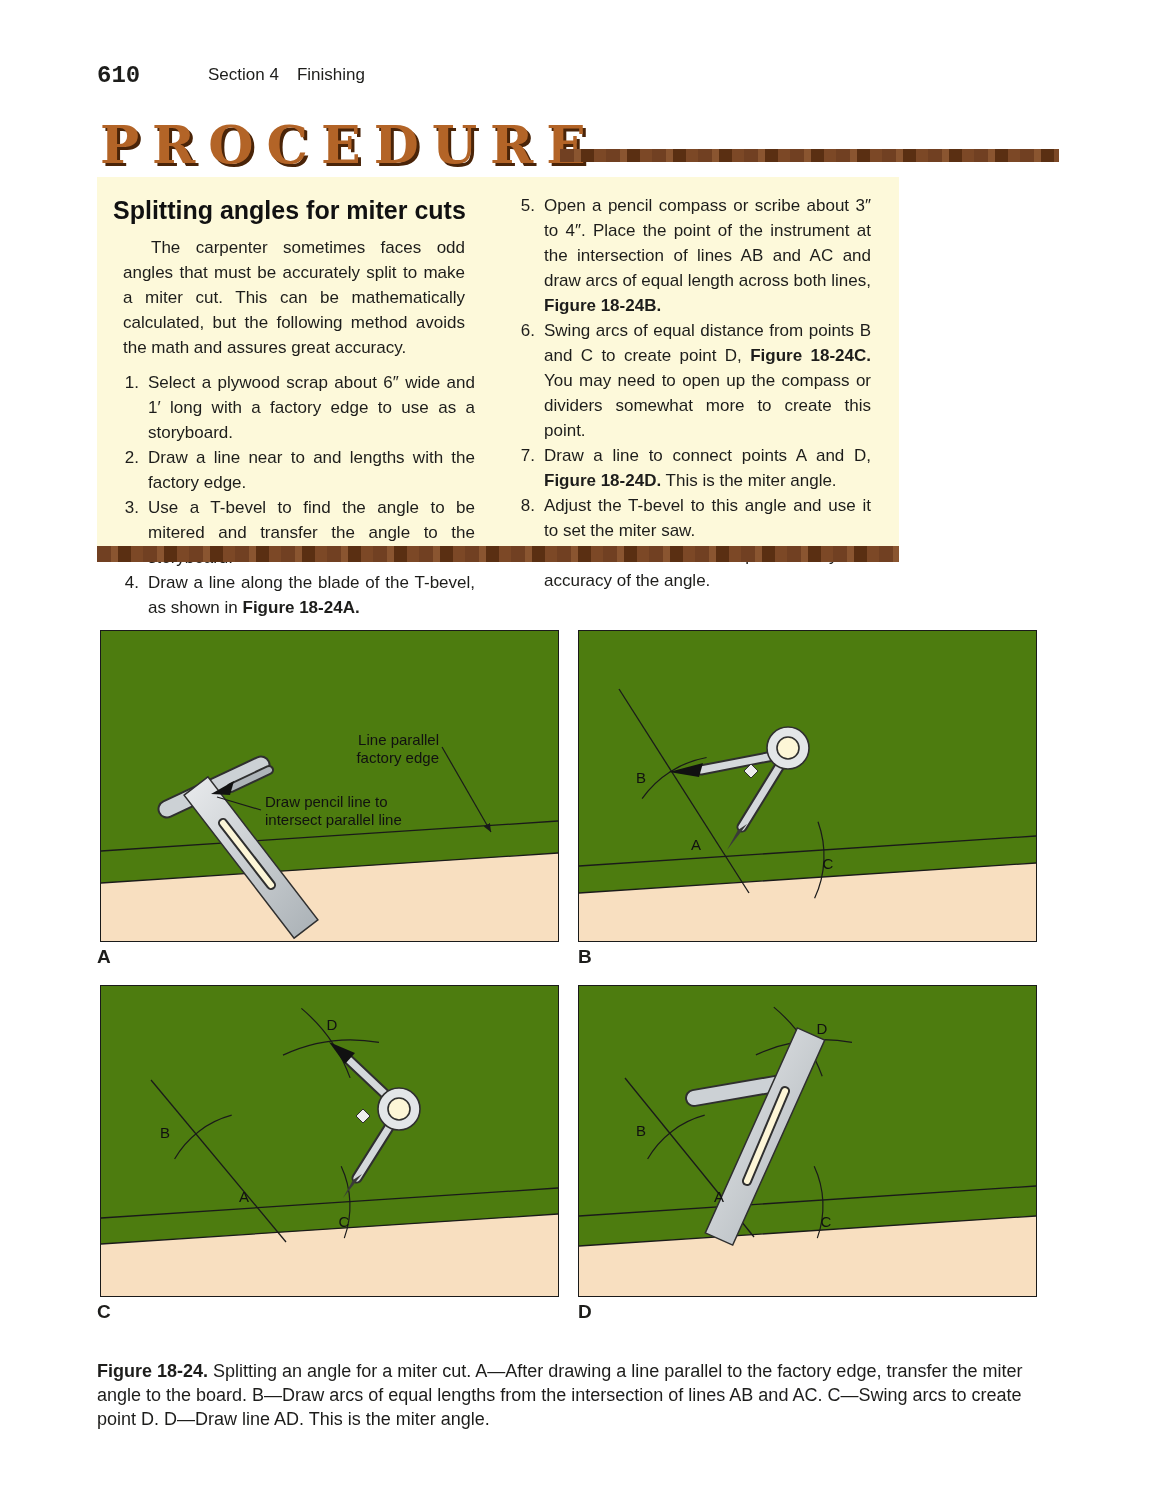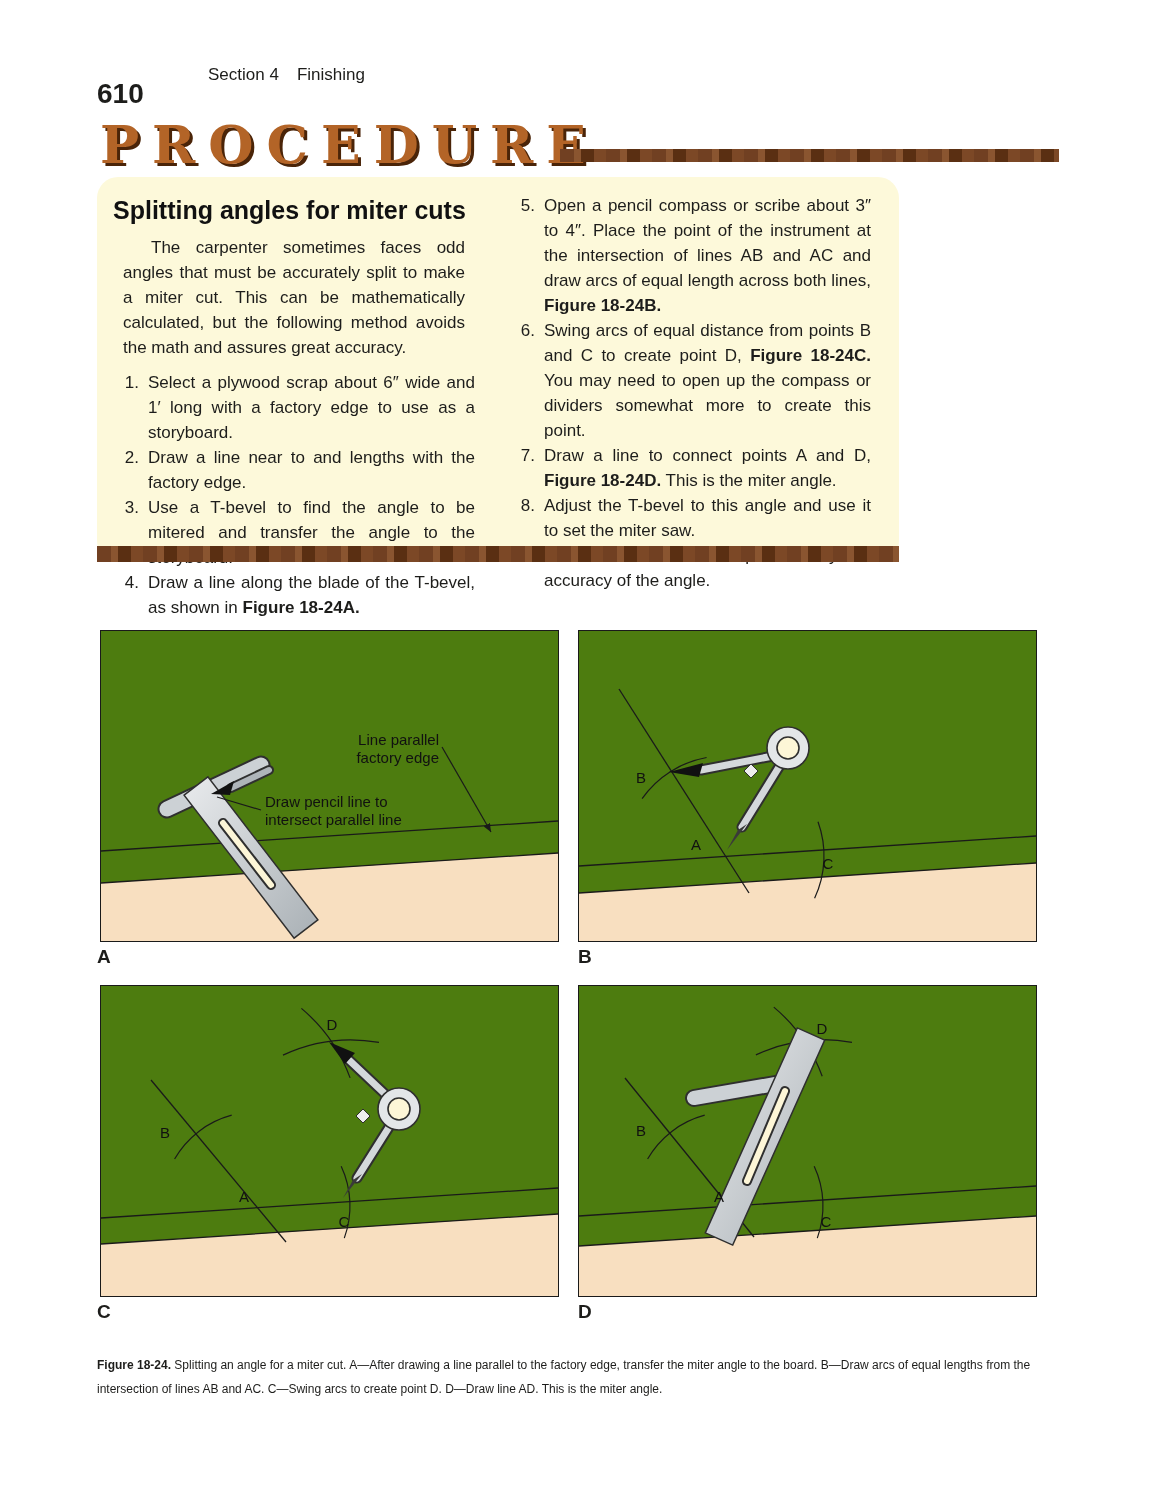--- a/index.html
+++ b/index.html
@@ -1,54 +1,54 @@
 <!DOCTYPE html>
 <html><head>
 <meta charset="utf-8">
 <style>
   html,body{margin:0;padding:0;background:#ffffff;}
   .page{position:relative;width:1156px;height:1497px;background:#ffffff;overflow:hidden;
         font-family:"Liberation Sans",sans-serif;color:#1d1d1b;}
 
   
-  .pg-num{position:absolute;left:97px;top:78px;font-family:Liberation Sans, sans-serif;
-          font-weight:bold;font-size:28px;}
+  .pg-num{position:absolute;left:97px;top:62px;font-family:Liberation Mono, monospace;
+          font-weight:bold;font-size:24px;}
   .running-head{position:absolute;left:208px;top:65px;font-family:Liberation Sans, sans-serif;
           font-size:17px;display:flex;gap:18px;}
 
   
   .wordmark{position:absolute;left:100px;top:118px;height:54px;
             font-family:"DejaVu Serif",serif;font-weight:bold;font-size:52px;line-height:54px;
             letter-spacing:13px;color:#b36427;text-shadow:3px 3px 0 #4a2408;}
   .wood{background:repeating-linear-gradient(90deg,#714022 0 14px,#8a5530 14px 21px,#5a2f12 21px 34px,#7c4826 34px 46px);}
   .wood-bar-top{position:absolute;left:560px;top:149px;width:499px;height:13px;}
 
   
   .proc-box{position:absolute;left:97px;top:177px;width:802px;height:385px;
             background:#fdf9da;box-sizing:border-box;padding:16px 28px 0 16px;
-            display:flex;gap:34px;border-radius:21px;}
+            display:flex;gap:34px;}
   .proc-box .bottom-bar{position:absolute;left:0;right:0;bottom:0;height:16px;}
   .col{flex:1;min-width:0;font-size:17px;line-height:25px;}
   .proc-title{font-size:25px;line-height:30px;font-weight:bold;margin:2px 0 8px 0;color:#111;}
   .intro{text-align:justify;text-indent:28px;margin:10px;}
   .step{display:flex;}
   .step .num{width:26px;text-align:right;margin-right:9px;flex:none;}
   .step .body{flex:1;text-align:justify;}
   .b{font-weight:bold;}
 
   
   .panel{position:absolute;width:457px;height:310px;border:1px solid #1a1a1a;background:#4d7c0f;}
   .panel svg{display:block;}
   .pA{left:100px;top:630px;} .pB{left:578px;top:630px;}
   .pC{left:100px;top:985px;} .pD{left:578px;top:985px;}
   .fig-label{position:absolute;font-weight:bold;font-size:19px;}
   .lA{left:97px;top:946px;} .lB{left:578px;top:946px;}
   .lC{left:97px;top:1301px;} .lD{left:578px;top:1301px;}
 
-  .caption{position:absolute;left:97px;top:1341px;width:948px;font-size:12px;line-height:24px;text-align:left;}
+  .caption{position:absolute;left:97px;top:1341px;width:948px;font-size:18px;line-height:24px;text-align:left;}
 
   
   text.dlabel{font-family:"Liberation Sans",sans-serif;font-size:15px;fill:#111;}
   .boardline{stroke:#1a1a1a;stroke-width:1.3;}
   .thin{stroke:#1a1a1a;stroke-width:1.2;fill:none;}
 </style>
 </head>
 <body>
 
 <div class="page">

